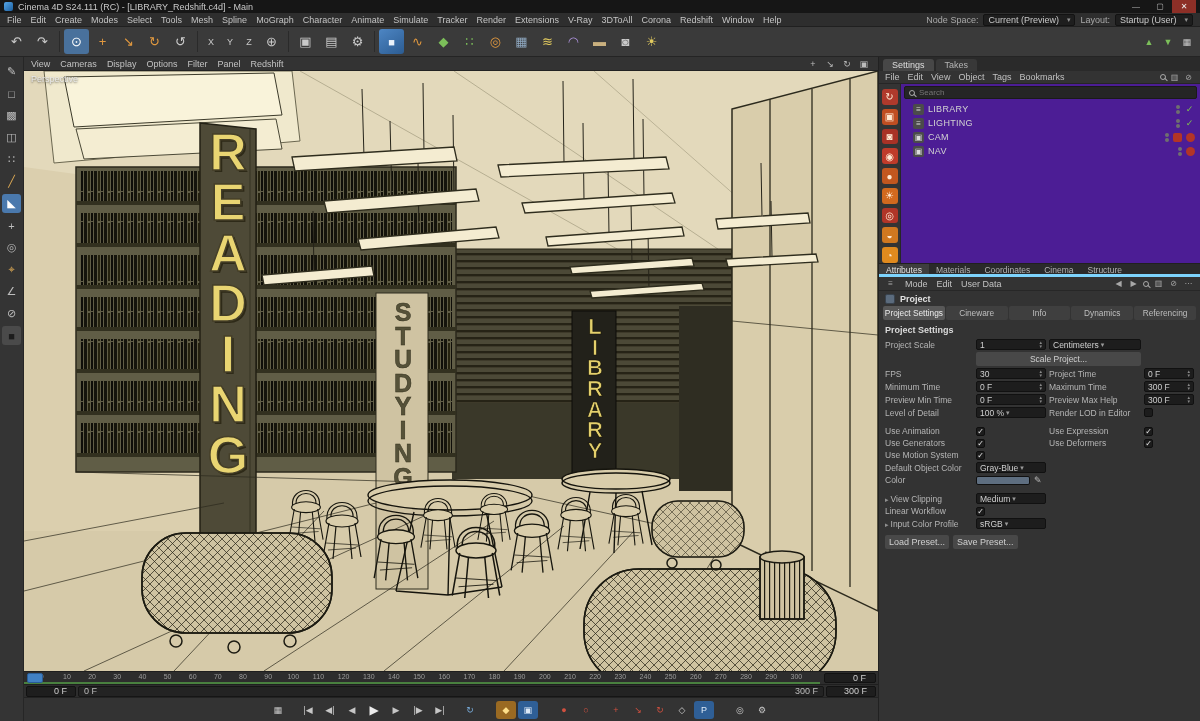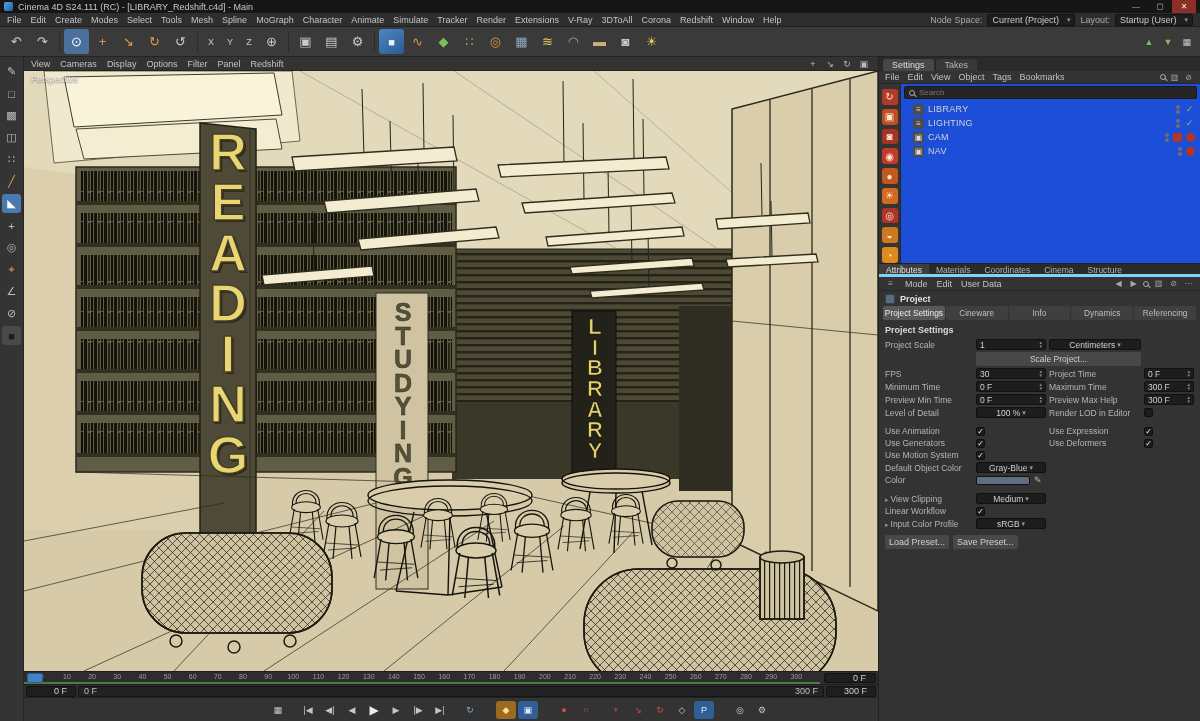--- a/index.html
+++ b/index.html
@@ -82,21 +82,21 @@
   .obj-tab{padding:1px 9px 1px;background:#383838;border-radius:3px 3px 0 0;color:#b5b5b5}
   .obj-tab.active{background:#474747;color:#dedede}
   .obj-menu{height:13px;background:#333;border-bottom:1px solid #262626;display:flex;align-items:center;gap:8px;padding:0 6px;color:#c0c0c0}
   .obj-menu-icons{margin-left:auto;display:flex;gap:3px;align-items:center}
   .mini{width:11px;height:10px;display:flex;align-items:center;justify-content:center;font-size:8px;color:#a8a8a8}
   .mag{width:6px;height:6px;border:1px solid #a8a8a8;border-radius:50%;position:relative}
   .mag::after{content:"";position:absolute;width:4px;height:1px;background:#a8a8a8;right:-3px;bottom:-1px;transform:rotate(45deg)}
   .obj-body{height:180px;display:flex;border-bottom:1px solid #202020}
   .palette{width:22px;background:#343434;border-right:1px solid #272727;display:flex;flex-direction:column;align-items:center;gap:4px;padding-top:5px}
   .picon{width:16px;height:16px;border-radius:3px;display:flex;align-items:center;justify-content:center;font-size:10px;color:#ffe9d2}
-  .obj-tree{flex:1;background:#1d4ed8;padding:1px 2px}
+  .obj-tree{flex:1;background:#4c1d95;padding:1px 2px}
   .search-row{height:13px;background:#252525;border:1px solid #1a1a1a;border-radius:2px;display:flex;align-items:center;gap:4px;padding:0 4px;margin:1px 1px 3px}
   .search-row input{flex:1;background:transparent;border:0;outline:0;color:#bbb;font-size:8px;font-family:inherit}
   .trow{height:14px;display:flex;align-items:center;gap:4px;padding:0 3px 0 10px}
   .ticon{width:11px;height:11px;background:#4b4b4b;border-radius:2px;display:flex;align-items:center;justify-content:center;font-size:8px;color:#dcdcdc}
   .tlabel{color:#d2d2d2;letter-spacing:.3px}
   .tdots{margin-left:auto;display:flex;flex-direction:column;gap:1px}
   .vdot{width:4px;height:4px;border-radius:50%;background:#6f6f6f}
   .badge-green{color:#7ec04f;font-size:9px;width:11px;text-align:center}
   .badge-red{width:9px;height:9px;background:#b23527;border-radius:2px;display:flex;align-items:center;justify-content:center;color:#ffd9d2;font-size:6px}
   .badge-red.round{border-radius:50%}
@@ -114,21 +114,21 @@
   .attr-btnrow{display:flex;gap:1px;padding:0 4px;margin-bottom:1px}
   .abtn{flex:1;background:#3f3f3f;border-radius:2px;text-align:center;padding:2px 0;color:#bfbfbf;font-size:8.3px;white-space:nowrap;overflow:hidden}
   .abtn.active{background:#585858;color:#ececec}
   .attr-section{padding:4px 6px 2px;font-weight:bold;color:#dadada}
   .attr-grid{display:grid;grid-template-columns:88px 70px 92px 50px;gap:2px 3px;padding:2px 6px;align-items:center;font-size:8.5px}
   .alabel{color:#b5b5b5;white-space:nowrap;overflow:hidden}
   .alabel .exp{color:#8f8f8f;margin-right:2px;font-size:7px}
   .afield,.asel{height:11px;background:#1d1d1d;border:1px solid #111;border-radius:2px;display:flex;align-items:center;gap:2px;padding:0 3px;color:#d0d0d0;position:relative}
   .afield .v{flex:1}
   .afield .sp{display:flex;flex-direction:column;line-height:3.4px;font-size:5px;color:#8a8a8a}
-  .asel{justify-content:center}
+  .asel{justify-content:flex-start}
   .asel::after{content:"▾";font-size:7px;color:#9a9a9a}
   .acheck{width:9px;height:9px;background:#1c1c1c;border:1px solid #0f0f0f;border-radius:2px;display:flex;align-items:center;justify-content:center;color:#e8e8e8;font-size:8px}
   .abutton{background:#484848;border-radius:2px;text-align:center;padding:2px 4px;color:#d0d0d0;white-space:nowrap}
   .swatch-wrap{display:flex;align-items:center;gap:4px}
   .swatch{width:54px;height:9px;border:1px solid #101010;border-radius:2px}
   .pen{color:#bdbdbd;font-size:9px}
   .agap{height:4px;grid-column:1/5}
   .preset-row{display:flex;gap:4px;padding:4px 6px}
 </style>
 </head>
@@ -162,21 +162,21 @@
   <span class="menu-item">Extensions</span>
   <span class="menu-item">V-Ray</span>
   <span class="menu-item">3DToAll</span>
   <span class="menu-item">Corona</span>
   <span class="menu-item">Redshift</span>
   <span class="menu-item">Window</span>
   <span class="menu-item">Help</span>
   <div class="topbar-right">
     <span>Node Space:</span>
     <div class="dd">
-        <span>Current (Project)</span>
+        <span>Current (Preview)</span>
       </div>
     <span>Layout:</span>
     <div class="dd">
         <span>Startup (User)</span>
       </div>
   </div>
 </div>
 
 <div class="toolbar">
   <div class="tbtn">↶</div>

